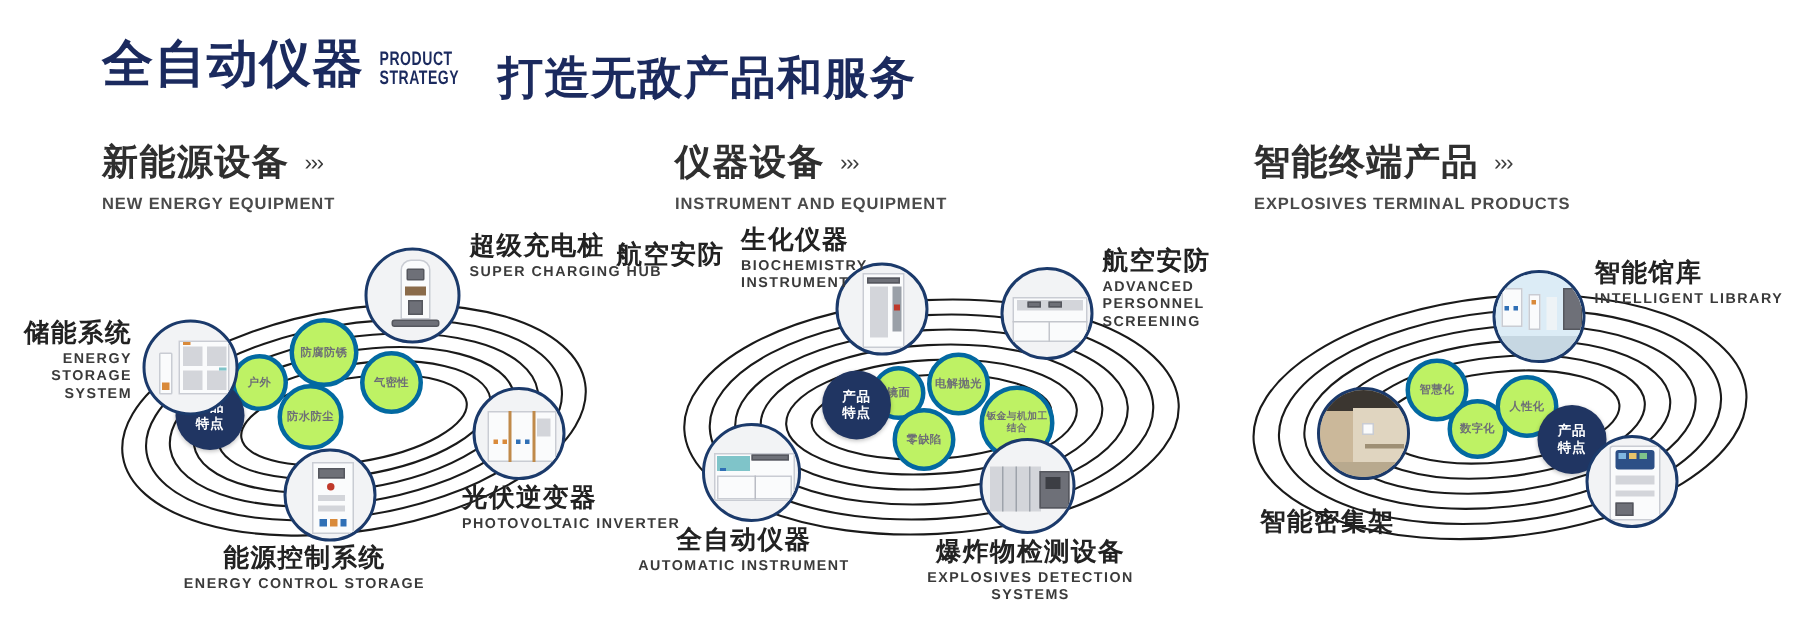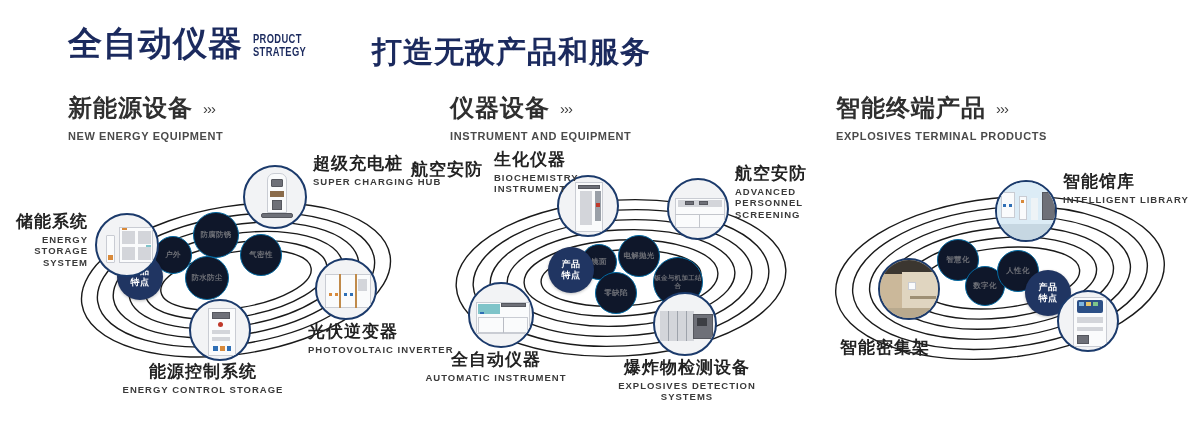--- a/index.html
+++ b/index.html
@@ -18,21 +18,21 @@
     line-height:1;
   }
   .hdr-en{
     margin-left:10px;margin-bottom:2px;
     color:#1b2a5e;font-size:13px;font-weight:bold;line-height:1.02;
     letter-spacing:.5px;transform:scaleX(.72);transform-origin:left bottom;
     width:150px;
   }
   .hdr-sub{
     position:absolute;left:332px;top:32px;
-    font-size:30px;font-weight:bold;color:#1b2a5e;letter-spacing:1px;margin-left:40px;
+    font-size:30px;font-weight:bold;color:#1b2a5e;letter-spacing:1px;
   }
 
   
   .sect{position:absolute;}
   .sect .row{display:flex;align-items:center;}
   .sect .cn{font-size:24px;font-weight:bold;color:#2f2f2f;letter-spacing:1px;}
   .sect .arrows{margin-left:10px;color:#3c3c3c;font-size:15px;letter-spacing:-1px;line-height:1;}
   .sect .en{margin-top:6px;font-size:11px;font-weight:bold;color:#4a4a4a;letter-spacing:.6px;}
 
   
@@ -50,21 +50,21 @@
   
   .lbl{position:absolute;}
   .lbl .cn{font-size:17px;font-weight:bold;color:#222;letter-spacing:1px;white-space:nowrap;line-height:1.15;}
   .lbl .en{font-size:9.5px;font-weight:bold;color:#3a3a3a;letter-spacing:1px;line-height:1.25;margin-top:2px;}
   .lbl.r{text-align:right;}
   .lbl.c{text-align:center;}
 
   
   .feat{
     position:absolute;border-radius:50%;
-    border:1px solid #0369a1;background:#0f172a;
+    border:3px solid #0369a1;background:#bef264;
     display:flex;align-items:center;justify-content:center;text-align:center;
     color:#6d6f76;font-size:7.5px;line-height:1.25;font-weight:bold;
     box-sizing:border-box;letter-spacing:.3px;
   }
   .feat.main{
     background:#203562;border:none;color:#fff;font-size:9px;
     box-shadow:0 1px 3px rgba(0,0,0,.25);letter-spacing:.5px;
   }
   .box{position:absolute;background:#e9eaee;border:1px solid #b9bcc4;box-sizing:border-box;}
   .dk{background:#6e7078;border-color:#55575e;}

